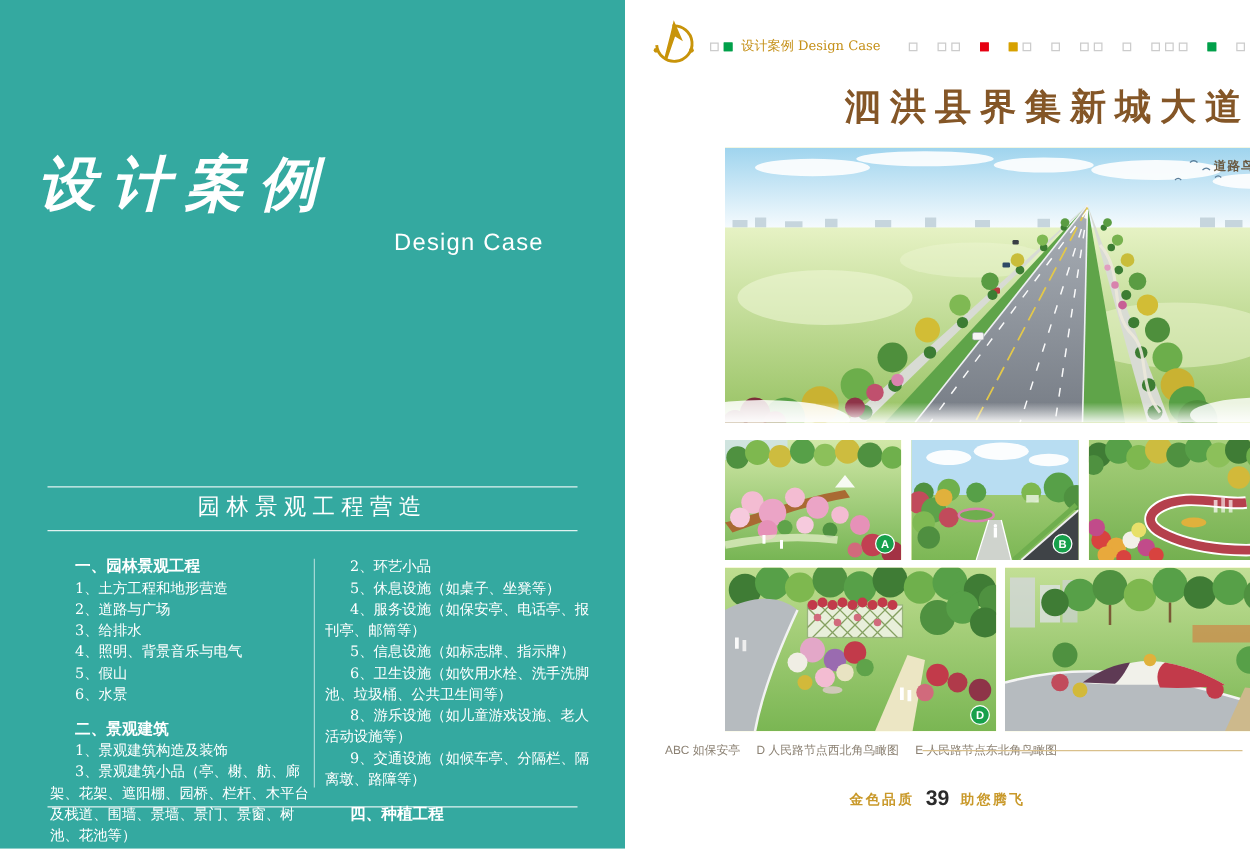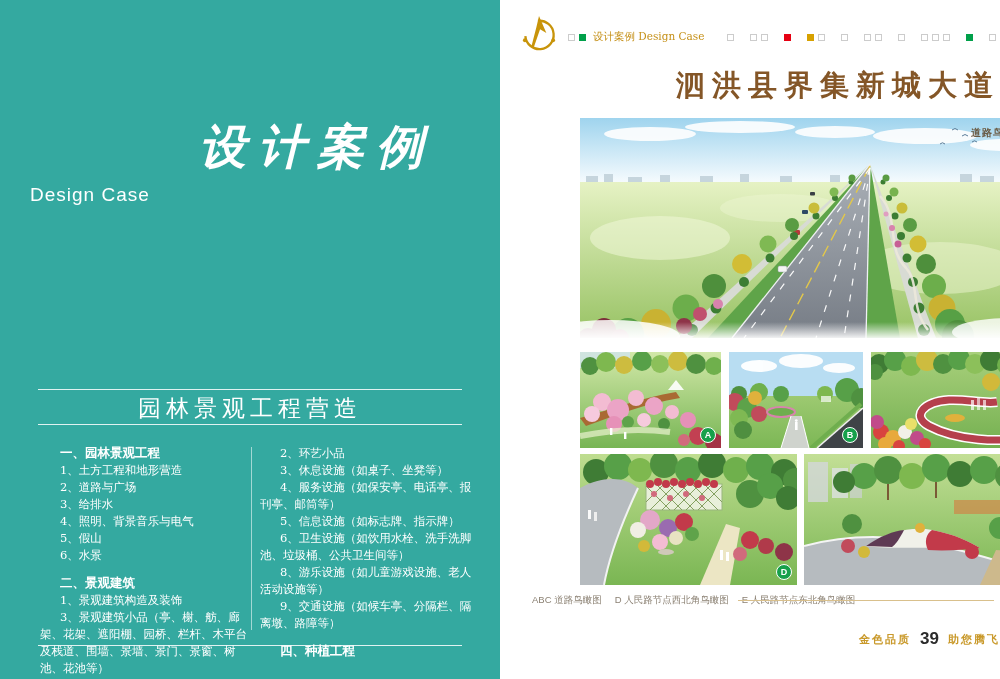--- a/index.html
+++ b/index.html
@@ -3,28 +3,28 @@
 <meta charset="utf-8">
 <style>
   html,body{margin:0;padding:0;}
   body{width:1000px;height:679px;position:relative;background:#fff;overflow:hidden;
        font-family:"Liberation Sans",sans-serif;}
   .page{position:absolute;top:0;height:679px;}
   #left-page{left:0;width:500px;background:#34a9a0;}
   #right-page{left:500px;width:500px;background:#ffffff;}
 
   
-  .script-title{position:absolute;left:30px;top:116px;width:405px;text-align:right;color:#fff;
+  .script-title{position:absolute;left:30px;top:116px;width:405px;text-align:left;color:#fff;
     font-family:"DejaVu Serif",serif;font-style:italic;font-weight:700;font-size:47px;letter-spacing:12px;}
-  .en-title{position:absolute;left:30px;top:184px;width:405px;text-align:left;color:#fff;
+  .en-title{position:absolute;left:30px;top:184px;width:405px;text-align:right;color:#fff;
     font-size:19px;letter-spacing:1px;}
   .rule{position:absolute;left:38px;width:424px;height:1px;background:rgba(255,255,255,.85);}
   #rule-a{top:389px}#rule-b{top:424px}#rule-c{top:645px}
   .sec-title{position:absolute;left:38px;top:393px;width:424px;text-align:center;color:#fff;
-    font-family:"DejaVu Serif",serif;font-size:23px;letter-spacing:5px;}
+    font-family:"DejaVu Serif",serif;font-size:18px;letter-spacing:5px;}
   .vdivider{position:absolute;left:251px;top:447px;width:1px;height:183px;background:rgba(255,255,255,.55);}
   .col{position:absolute;top:445px;color:#fff;font-family:"DejaVu Serif",serif;
     font-size:11.5px;line-height:17px;}
   #col1{left:40px;width:207px;}
   #col2{left:260px;width:221px;}
   .line{text-indent:20px;}
   .line.header{font-weight:700;font-family:"Liberation Sans",sans-serif;font-size:12.5px;}
   .line.spacer{height:11px;}
 
   
@@ -54,21 +54,21 @@
     color:#6a5a42;letter-spacing:1px;}
   .badge{position:absolute;right:5px;bottom:5px;width:14px;height:14px;border-radius:50%;
     background:#17a04b;border:1px solid #fff;color:#fff;font-size:9px;font-weight:700;
     display:flex;align-items:center;justify-content:center;}
 
   
   #caption-row{position:absolute;left:32px;top:594px;display:flex;color:#8b8173;font-size:9.5px;}
   #caption-row .cap{margin-right:13px;white-space:nowrap;}
   #caption-line{position:absolute;left:238px;top:600px;width:256px;height:1px;background:#d9c08c;}
   #footer-row{position:absolute;left:0;top:629px;width:500px;display:flex;
-    justify-content:flex-end;align-items:center;}
+    justify-content:center;align-items:center;}
   .footer-gold{color:#c9992a;font-size:11px;font-weight:700;letter-spacing:2px;}
   .footer-num{color:#2b2b2b;font-size:17px;font-weight:700;margin:0 9px;}
 </style>
 </head>
 <body>
 
 <div class="page" id="left-page">
   <div class="script-title">设计案例</div>
   <div class="en-title">Design Case</div>
   <div class="rule" id="rule-a"></div>
@@ -87,21 +87,21 @@
       <div class="line item">6、水景</div>
       <div class="line spacer"></div>
       <div class="line header">二、景观建筑</div>
       <div class="line item">1、景观建筑构造及装饰</div>
       <div class="line item">3、景观建筑小品（亭、榭、舫、廊架、花架、遮阳棚、园桥、栏杆、木平台及栈道、围墙、景墙、景门、景窗、树池、花池等）</div>
       <div class="line spacer"></div>
     </div>
   <div class="col" id="col2">
 
   <div class="line item">2、环艺小品</div>
-      <div class="line item">3、休息设施（如桌子、坐凳等）</div>
+      <div class="line item">5、休息设施（如桌子、坐凳等）</div>
       <div class="line item">4、服务设施（如保安亭、电话亭、报刊亭、邮筒等）</div>
       <div class="line item">5、信息设施（如标志牌、指示牌）</div>
       <div class="line item">6、卫生设施（如饮用水栓、洗手洗脚池、垃圾桶、公共卫生间等）</div>
       <div class="line item">8、游乐设施（如儿童游戏设施、老人活动设施等）</div>
       <div class="line item">9、交通设施（如候车亭、分隔栏、隔离墩、路障等）</div>
       <div class="line spacer"></div>
       <div class="line header">四、种植工程</div>
     </div>
 
   <div class="rule" id="rule-c"></div>
@@ -551,21 +551,21 @@
         <circle cx="208" cy="102" r="2" fill="#333333"></circle>
       <circle cx="168" cy="98" r="7" fill="#c23a4a"></circle>
         <circle cx="60" cy="98" r="6" fill="#d2b93a"></circle>
       <circle cx="44" cy="92" r="7" fill="#c14b5b"></circle>
     </svg>
     <div class="badge">E</div>
   </div>
 
   <div id="caption-row">
 
-  <span class="cap">ABC 道路鸟瞰图</span>
+  <span class="cap">ABC 如保安亭</span>
       <span class="cap">D 人民路节点西北角鸟瞰图</span>
       <span class="cap">E 人民路节点东北角鸟瞰图</span>
     </div>
   <div id="caption-line"></div>
 
   <div id="footer-row">
     <span class="footer-gold">金色品质</span>
     <span class="footer-num">39</span>
     <span class="footer-gold">助您腾飞</span>
   </div>

